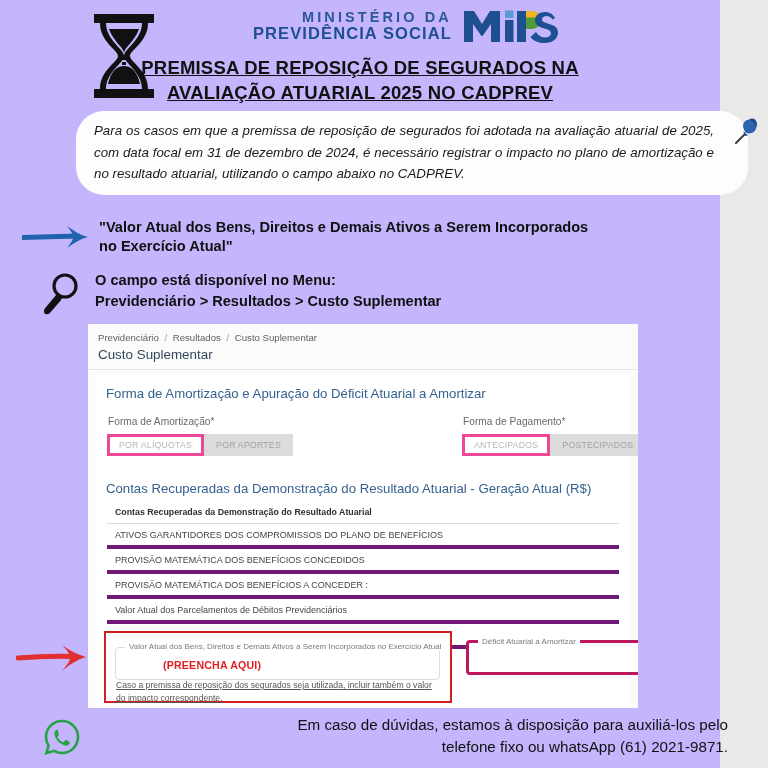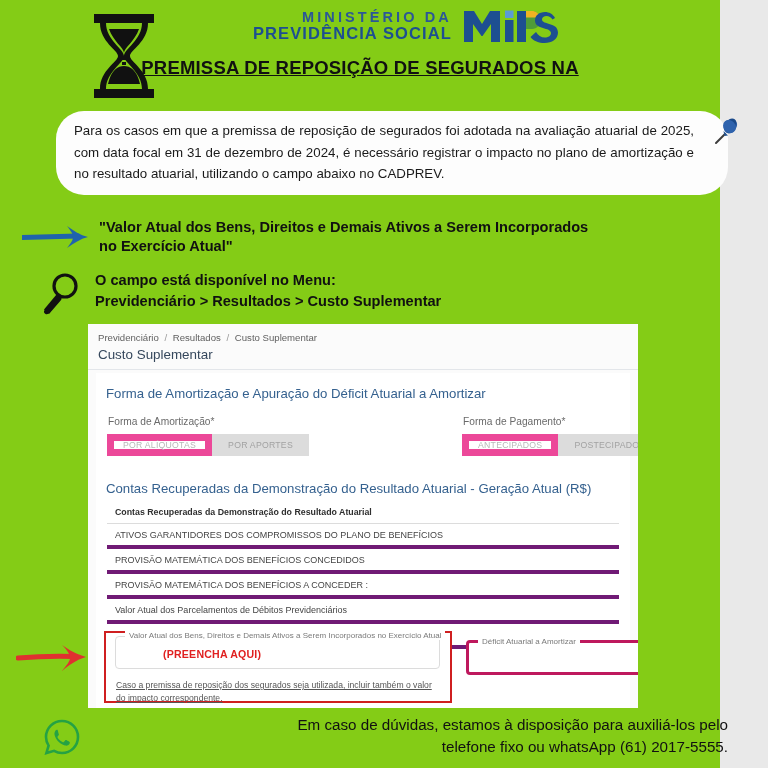--- a/index.html
+++ b/index.html
@@ -2,21 +2,21 @@
 <html><head>
 <meta charset="utf-8">
 <style>
   * { box-sizing: border-box; margin: 0; padding: 0; }
   html, body {
     width: 768px; height: 768px;
     background: #e9e9e9;
     font-family: "Liberation Sans", sans-serif;
     overflow: hidden;
   }
-  .page { position: relative; width: 720px; height: 768px; background: #84cc16; }
+  .page { position: relative; width: 720px; height: 768px; background: #c4b5fd; }
 
   
   .header { position: relative; height: 108px; }
 
   .hourglass { position: absolute; left: 88px; top: 12px; width: 72px; height: 88px; }
 
   .brand { position: absolute; left: 253px; top: 8px; display: flex; align-items: center; gap: 10px; }
   .brand-words { text-align: right; line-height: 1.05; }
   .brand-l1 {
     font-size: 14.5px; letter-spacing: 3.1px; color: #2b5797;
@@ -30,22 +30,22 @@
 
   .main-title {
     position: absolute; left: 0; right: 0; top: 56px;
     text-align: center; color: #111;
     font-size: 18.5px; font-weight: 700; letter-spacing: 0.2px; line-height: 1.34;
   }
   .main-title span { display: block; text-decoration: underline; }
 
   
   .callout {
-    position: absolute; left: 56px; top: 111px; width: 672px; height: 84px;
-    background: #fdfdfd; border-radius: 28px;
+    position: absolute; left: 76px; top: 111px; width: 672px; height: 84px;
+    background: #fdfdfd; border-radius: 28px; font-style: italic;
   }
   .callout-text {
     position: absolute; left: 18px; right: 34px; top: 9px;
     font-size: 13.3px; line-height: 1.62; color: #1a1a1a;
     text-align: justify; text-justify: inter-word;
   }
   .pin-icon { position: absolute; right: -16px; top: 4px; width: 34px; height: 34px; }
 
   
   .row-blue { position: absolute; left: 0; top: 218px; width: 768px; height: 48px; }
@@ -95,21 +95,21 @@
   }
   .lbl-amort { left: 20px; top: 92px; }
   .lbl-pagto { left: 375px; top: 92px; }
 
   .toggle { position: absolute; display: flex; height: 22px; }
   .tg-amort { left: 19px; top: 110px; }
   .tg-pagto { left: 374px; top: 110px; }
   .tg-btn {
     display: flex; align-items: center; justify-content: center;
     font-size: 8.7px; letter-spacing: 0.25px; color: #b7b7b7;
-    padding: 0 9px; border: 7px solid #ec4899; background: #fff; height: 22px; text-align: center;
+    padding: 0 9px; border: 3px solid #ec4899; background: #fff; height: 22px; text-align: center;
   }
   .tg-btn.sel { background: #dcdcdc; color: #a2a2a2; border-color: #dcdcdc; }
 
   
   .cad-table {
     position: absolute; left: 19px; top: 177px; width: 512px;
     border-collapse: collapse; table-layout: fixed;
   }
   .cad-table th {
     text-align: left; font-size: 8.8px; font-weight: 700; color: #2f2f2f;
@@ -119,21 +119,21 @@
     text-align: left; font-size: 9.0px; font-weight: 400; color: #444;
     padding: 5.5px 8px; border-bottom: 4px solid #701a75; background: #fff;
   }
 
   
   .redbox {
     position: absolute; left: 16px; top: 307px; width: 348px; height: 72px;
     border: 2.5px solid #cf1f20; background: #fff;
   }
   .mat-field {
-    position: absolute; left: 9px; top: 3px; width: 325px; height: 33px;
+    position: absolute; left: 9px; top: 14px; width: 325px; height: 33px;
     border: 1px solid #dcdcdc; border-radius: 4px; background: #fff;
   }
   .mat-legend {
     position: absolute; left: 9px; top: -6px; background: #fff; padding: 0 4px;
     font-size: 8.0px; color: #7a7a7a; white-space: nowrap;
   }
   .mat-value {
     position: absolute; left: 11px; top: 11px;
     font-size: 10.6px; font-weight: 700; color: #e02020; letter-spacing: 0.2px; padding-left: 36px;
   }
@@ -189,20 +189,21 @@
         <rect x="43" y="2.5" width="8.5" height="7.5" fill="#5b9bd5"></rect>
         <path d="M55 3 L64 3 L64 34 L55 34 Z" fill="#1d4f91"></path>
         <path d="M64 3 L70 3 C75 3 78 7 78 12 C78 17 75 21 70 21 L64 21 Z" fill="#4f9c38"></path>
         <path d="M64 3 L70 3 C74 3 77 5.5 77.7 9.5 L64 9.5 Z" fill="#f0b323"></path>
         <path d="M93 10 C91 6 87 4 83 4 C77 4 73 7.5 73 12.5 C73 22 89 19 89 25 C89 28 86 29.5 83 29.5 C79 29.5 76 27.5 74 24 L68.5 29 C71.5 33 77 35 82.5 35 C90 35 96 31 96 24.5 C96 14 80 17 80 11.5 C80 9.2 82 8 84.5 8 C87 8 89 9.2 90.5 11.5 Z" fill="#1d4f91"></path>
       </svg>
     </div>
 
     <div class="main-title">
       <span>PREMISSA DE REPOSIÇÃO DE SEGURADOS NA</span>
+      <span>AVALIAÇÃO ATUARIAL 2025 NO CADPREV</span>
     </div>
   </div>
 
   <div class="callout">
     <div class="callout-text">Para os casos em que a premissa de reposição de segurados foi adotada na avaliação atuarial de 2025, com data focal em 31 de dezembro de 2024, é necessário registrar o impacto no plano de amortização e no resultado atuarial, utilizando o campo abaixo no CADPREV.</div>
     <svg class="pin-icon" viewBox="0 0 34 34">
       <path d="M6 28 L15 19" stroke="#3c3c3c" stroke-width="2" stroke-linecap="round"></path>
       <path d="M15.5 6.5 C19 3.5 23 3 25.5 5.5 C28 8 27.5 12 24.5 15.5 C22 18.5 18 19.5 15.5 17 C13 14.5 13 9.5 15.5 6.5 Z" fill="#2c5ba0"></path>
       <path d="M19 4.5 C21 3 23.5 3 25 4.5 C26.5 6 26.5 8.5 25 10.5 Z" fill="#1b4a8a"></path>
       <ellipse cx="19.5" cy="11.5" rx="6" ry="7" transform="rotate(-40 19.5 11.5)" fill="#2f63ad"></ellipse>
@@ -309,17 +310,17 @@
     <path d="M46 2 C53 7 60 11 70 14 C60 17 53 22 46 28 C51 22 54 18 54 15 C54 11 51 7 46 2 Z" fill="#e03030"></path>
   </svg>
 
   <div class="footer">
     <svg class="wa-icon" viewBox="0 0 36 36">
       <path d="M18 2 C9.2 2 2 9.2 2 18 C2 21.2 3 24.2 4.6 26.6 L2.4 34 L10.1 31.8 C12.4 33.2 15.1 34 18 34 C26.8 34 34 26.8 34 18 C34 9.2 26.8 2 18 2 Z" fill="none" stroke="#25a244" stroke-width="2.6"></path>
       <path d="M13.2 10.8 C12.6 10.8 11.9 11 11.4 11.8 C10.9 12.6 10.2 14 10.6 16 C11 18 12.3 20.6 14.8 23 C17.3 25.4 19.9 26.4 21.6 26.6 C23.3 26.8 24.6 26 25.2 25.2 C25.7 24.5 25.9 23.6 25.8 23.2 C25.7 22.9 22.5 21.2 22.1 21.1 C21.7 21 21.4 21.1 21.1 21.5 C20.8 21.9 20.1 22.8 19.8 23.1 C19.6 23.4 19.3 23.4 18.9 23.2 C18.5 23 17.1 22.4 15.6 21 C14.4 19.9 13.7 18.6 13.5 18.2 C13.3 17.8 13.5 17.6 13.7 17.4 C13.9 17.2 14.1 16.9 14.3 16.6 C14.5 16.4 14.6 16.2 14.8 15.9 C14.9 15.6 14.9 15.3 14.8 15.1 C14.6 14.8 13.9 11.6 13.6 11 C13.5 10.9 13.4 10.8 13.2 10.8 Z" fill="#25a244"></path>
     </svg>
     <div class="footer-text">
       <span>Em caso de dúvidas, estamos à disposição para auxiliá-los pelo</span>
-      <span>telefone fixo ou whatsApp (61) 2017-5555.</span>
+      <span>telefone fixo ou whatsApp (61) 2021-9871.</span>
     </div>
   </div>
 
 </div>
 
 </body></html>

